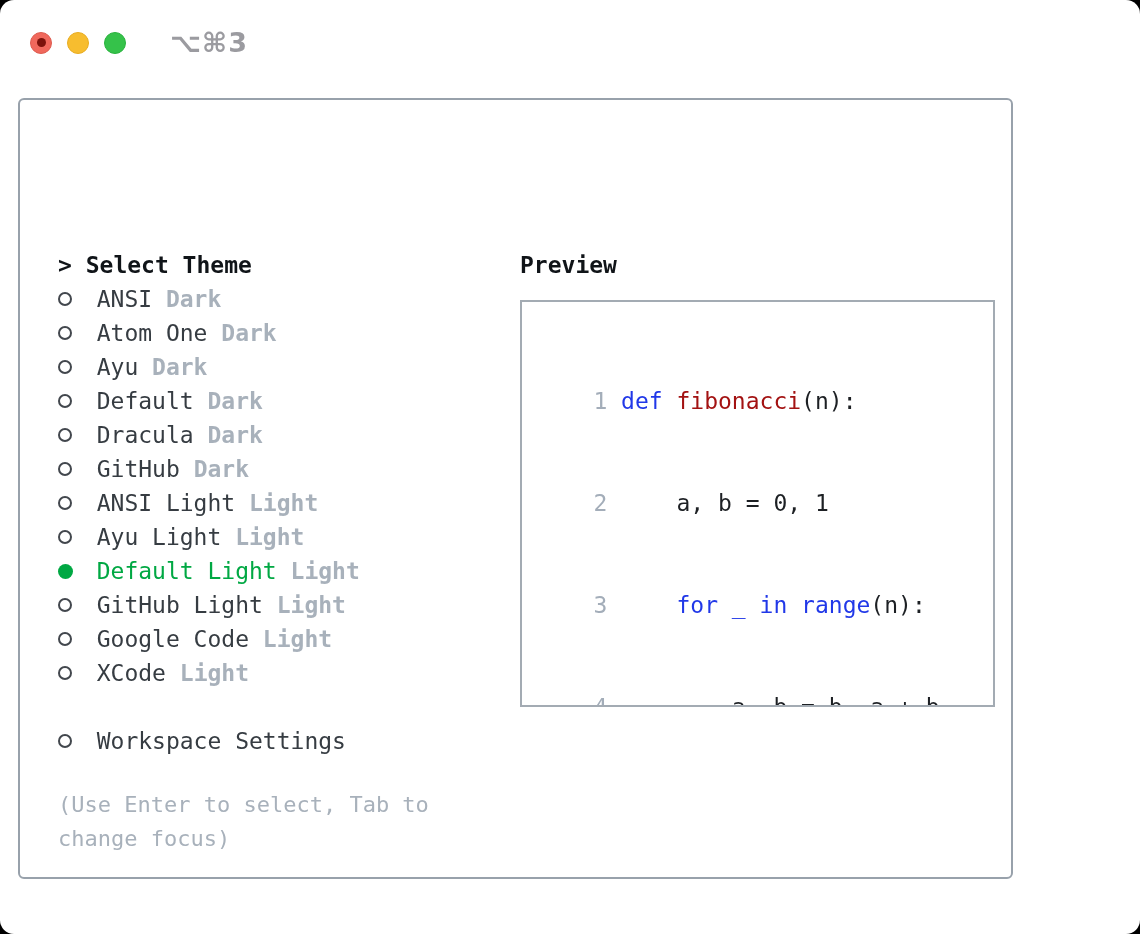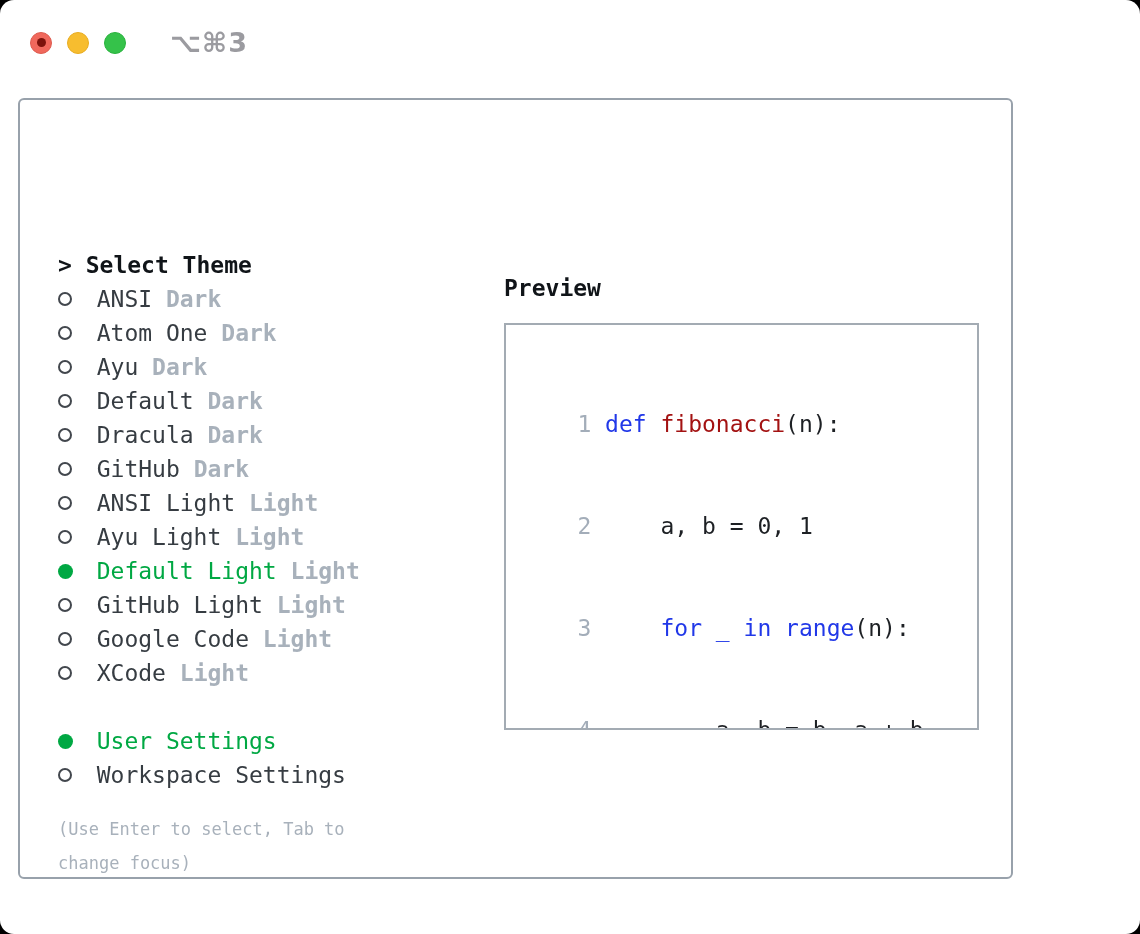--- a/index.html
+++ b/index.html
@@ -53,29 +53,29 @@
     width: 14px; height: 14px; box-sizing: border-box;
     border: 2px solid #42474d; border-radius: 50%;
   }
   .radio.sel { width: 15px; height: 15px; border: none; background: var(--green); }
   .row .title { font-weight: bold; color: #101418; }
   .item-name { color: #363c42; margin-left: 11px; }
   .item-variant { color: var(--muted); font-weight: bold; }
   .row.selected .item-name { color: var(--green); }
   .section-title { color: #101418; }
   .help {
-    margin-top: 20px;
+    margin-top: 30px;
     width: 29ch;
-    font-size: 17px; line-height: 34px;
+    font-size: 22px; line-height: 34px;
     color: var(--muted);
     white-space: normal;
   }
 
   
-  .preview-col { position: absolute; left: 484px; top: 148px; margin-top: 23px; }
+  .preview-col { position: absolute; left: 500px; top: 148px; }
   .preview-title { font-size: 23px; line-height: 34px; font-weight: bold; color: #101418; }
   .preview-box {
     margin-top: 18px;
     width: 475px; height: 407px;
     border: 2px solid #a3abb3;
     box-sizing: border-box;
     padding: 48px 0 0 16px;
     overflow: hidden;
   }
   .cline { font-size: 23px; line-height: 34px; white-space: pre; }
@@ -165,24 +165,20 @@
   <div class="row">
     <span class="marker"><span class="radio"></span></span>
     <span class="item-name">XCode</span><span class="item-variant"> Light</span>
   </div>
 </div>
 
       <div class="row"></div>
 
 
       <div id="apply-options">
-  <div class="row selected">
-    <span class="marker"><span class="radio sel"></span></span>
-    <span class="item-name">User Settings</span><span class="item-variant"></span>
-  </div>
 
   <div class="row">
     <span class="marker"><span class="radio"></span></span>
     <span class="item-name">Workspace Settings</span><span class="item-variant"></span>
   </div>
 </div>
 
       <div class="help">(Use Enter to select, Tab to change focus)</div>
     </div>
 

